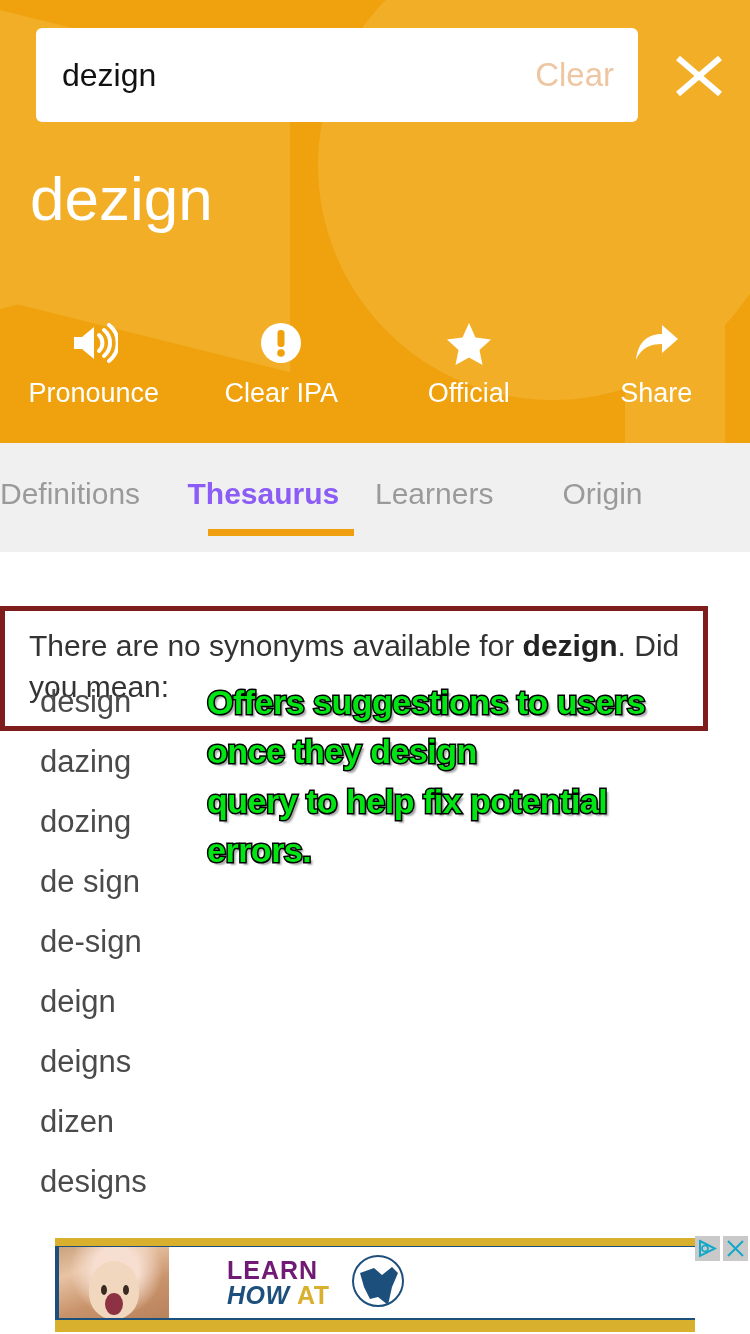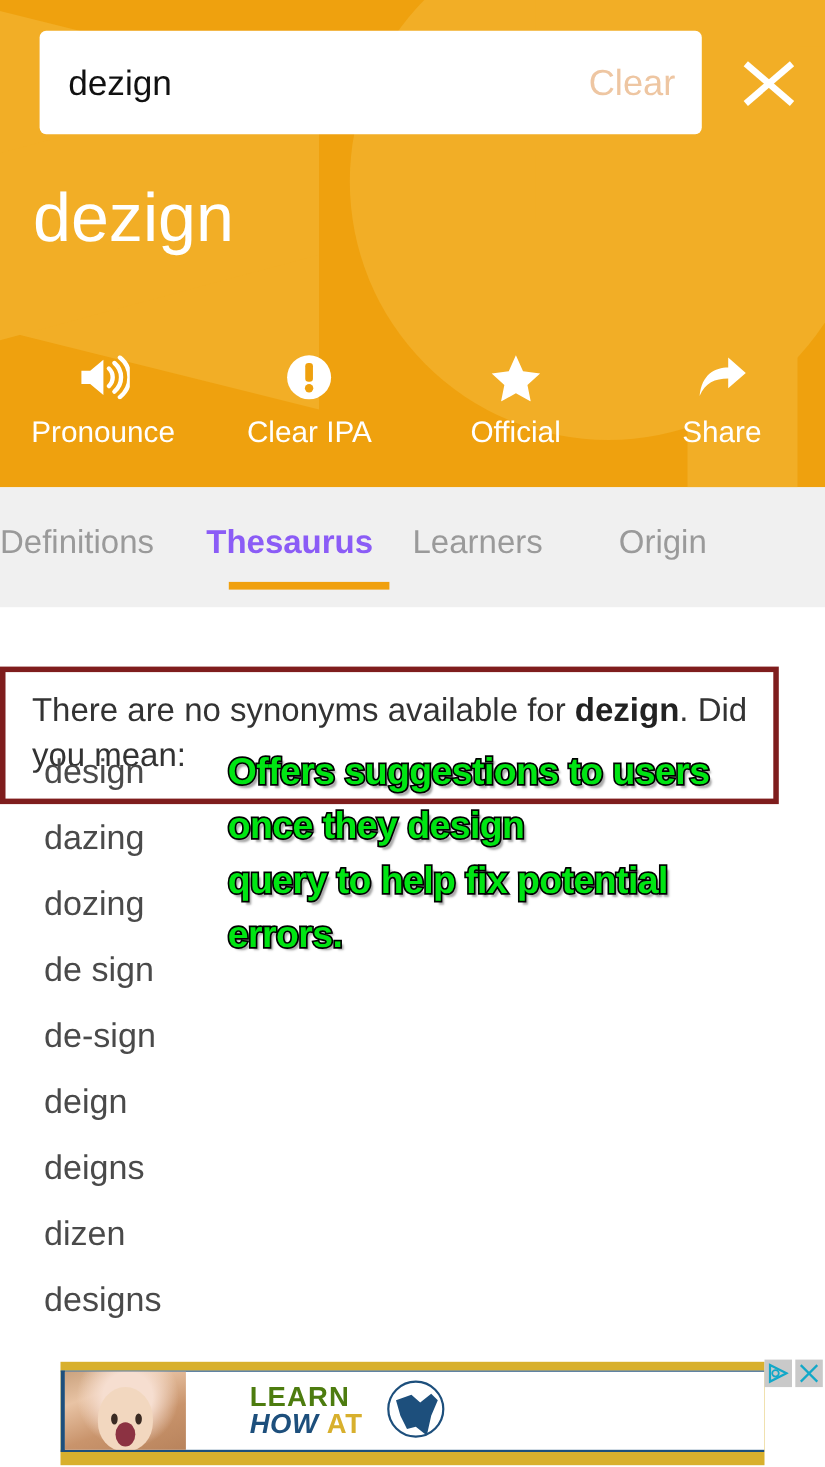--- a/index.html
+++ b/index.html
@@ -274,21 +274,21 @@
     background: #8c3242;
     box-shadow: -10px -14px 0 -6px #3a2a22, 12px -14px 0 -6px #3a2a22;
   }
   .ad-learn {
     margin-left: 58px;
     line-height: 1.0;
     flex: none;
   }
   .ad-learn .l1 {
     font-size: 25px; font-weight: bold;
-    color: #4d7c0f; letter-spacing: 1px;
+    color: #701a75; letter-spacing: 1px;
   }
   .ad-learn .l2 {
     font-size: 25px; font-weight: bold;
     font-style: italic;
     color: #1d4f7c; letter-spacing: 0.5px;
   }
   .ad-learn .l2 span { color: #d8b02d; font-style: normal; }
   .ad-logo {
     margin-left: 18px;
     display: flex;

